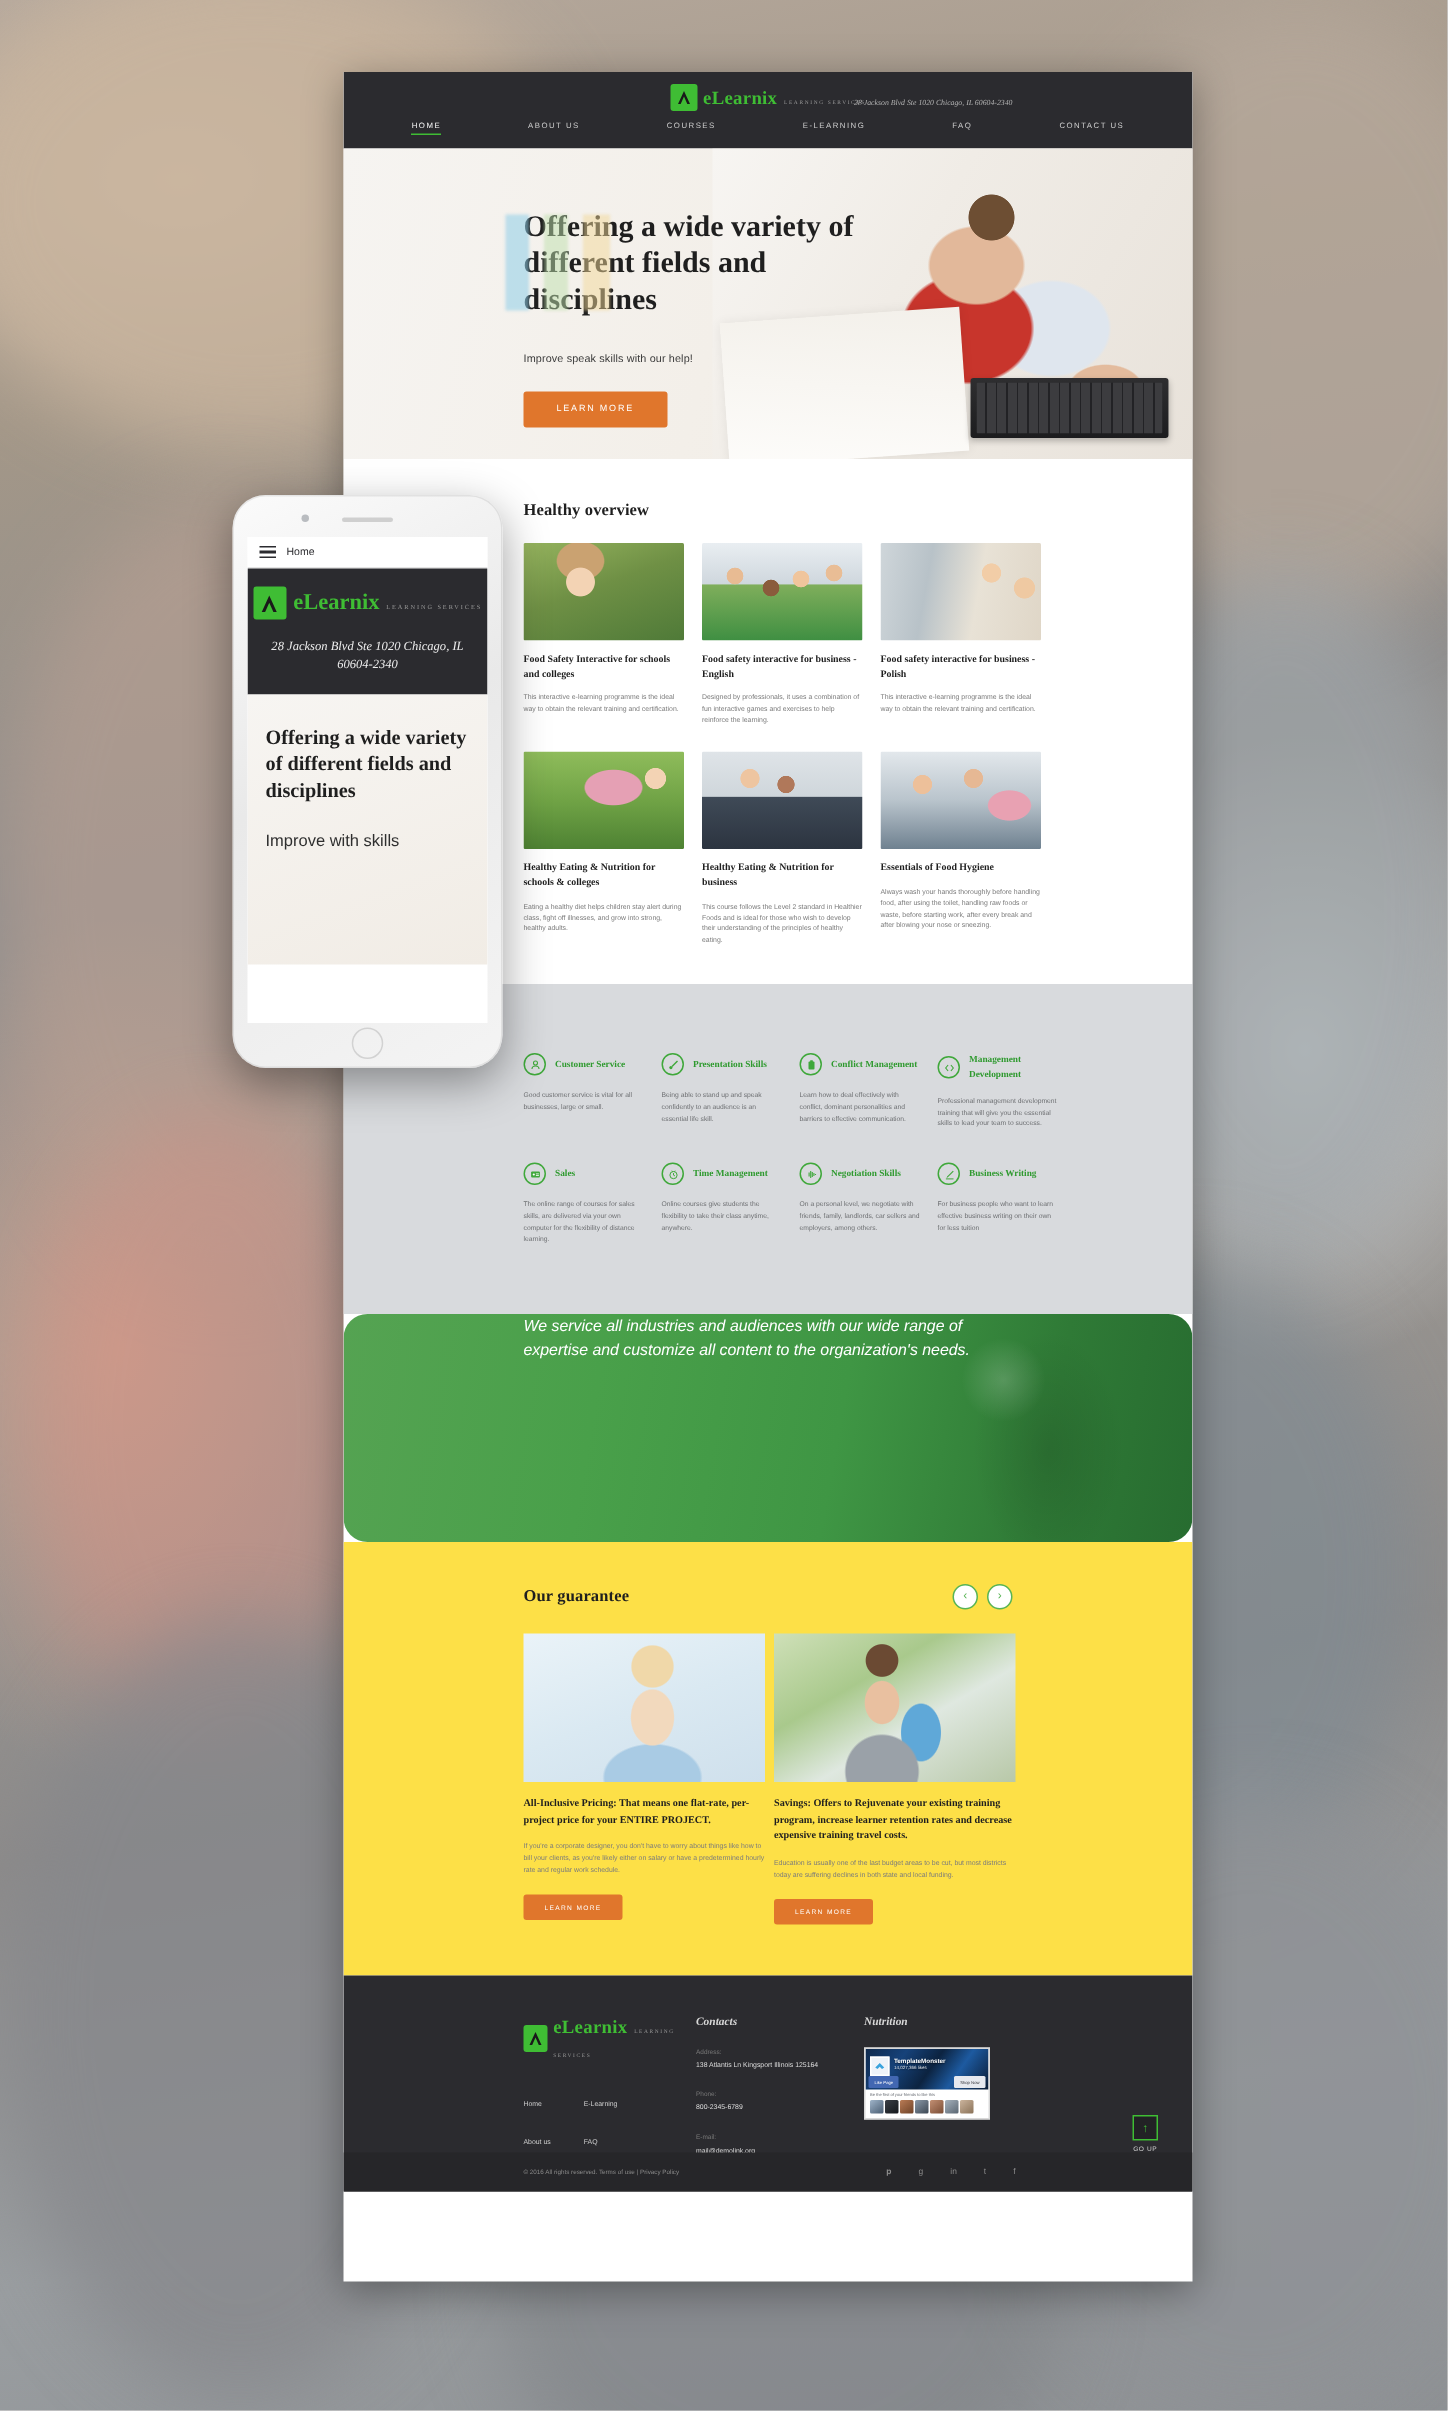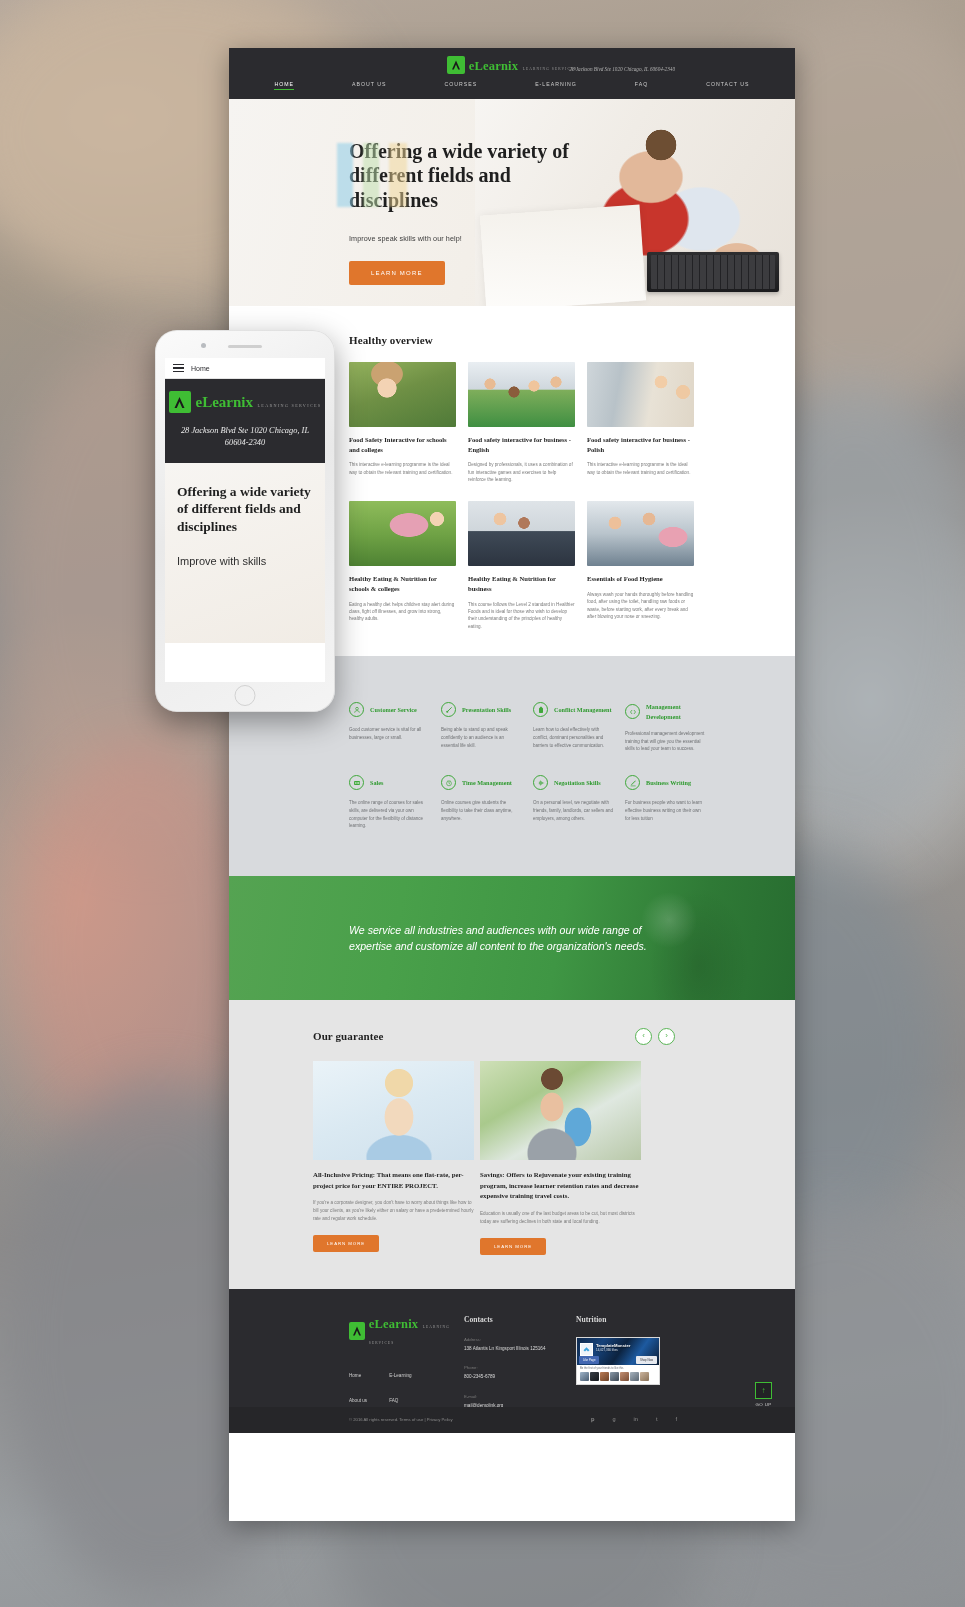--- a/index.html
+++ b/index.html
@@ -194,38 +194,38 @@
   }
   .area-ico svg { display:block; }
   .area-name {
     font-family: "Liberation Serif", serif; font-weight: 700; font-size: 6.2px;
     line-height: 1.5; color: #2f9a2f;
   }
   .area-desc { margin-top: 9px; font-size: 4.5px; line-height: 1.72; color: #6e7073; }
 
   
   .quote {
-    height: 124px; position: relative; overflow:hidden;
-    display:flex; align-items:center;
+    height: 152px; position: relative; overflow:hidden;
+    display:flex; border-radius:16px;
   }
   .quote-bg {
     position:absolute; inset:0;
     background:
       radial-gradient(circle 40px at 440px 44px, rgba(255,255,255,.18) 0%, rgba(255,255,255,0) 70%),
       radial-gradient(ellipse 70px 110px at 470px 90px, rgba(0,0,0,.12) 0%, rgba(0,0,0,0) 72%),
       linear-gradient(100deg,#55a352 0%, #49a04a 30%, #3f9644 58%, #2f7a36 82%, #276c30 100%);
   }
   .quote p {
     position:relative; margin-left: 120px; max-width: 330px; color:#fff;
     font-style: italic; font-size: 10.6px; line-height: 1.54;
     font-family: "Liberation Sans", sans-serif;
   }
 
   
-  .guarantee { padding: 28px 0 34px 84px; background:#e5e5e5; position:relative; }
+  .guarantee { padding: 28px 0 34px 120px; background:#fde047; position:relative; }
   .g-head { display:flex; align-items:center; justify-content:space-between; padding-right: 120px;}
   .g-arrows { display:flex; gap: 6px; }
   .g-arrow {
     width: 17px; height: 17px; border-radius:50%; border:1px solid #58b454;
     color:#58b454; background:#fff; cursor:pointer;
     display:flex; align-items:center; justify-content:center; font-size: 8px; line-height:1;
     font-family: inherit; padding:0;
   }
   .g-grid { margin-top: 16px; display:grid; grid-template-columns: repeat(2, 161px); column-gap: 6px; }
   .g-thumb { width: 161px; height: 99px; }
@@ -258,20 +258,21 @@
   .fc2 { width: 112px; }
   .fc3 { width: 130px; }
   .f-logo { display:flex; align-items:center; gap:4px; }
   .f-links { margin-top: 16px; display:flex; gap: 22px; }
   .f-links ul { list-style:none; }
   .f-links li { margin-bottom: 7px; }
   .f-links a { color:#cfcfcf; font-size: 4.6px; text-decoration:none; }
   .f-head {
     font-family:"Liberation Serif", serif; font-weight:700; font-size: 7.6px;
     color:#d8d8d8;
+    font-style:italic;
   }
   .f-label { margin-top: 13px; font-size: 4.3px; color:#787878; }
   .f-val { margin-top: 4px; font-size: 4.6px; color:#dcdcdc; line-height:1.5; }
   .fb-widget {
     margin-top: 13px; width: 84px; height: 48px; background:#fff; border:1px solid #d8d8d8;
     position:relative; overflow:hidden;
   }
   .fb-cover {
     height: 27px;
     background:

